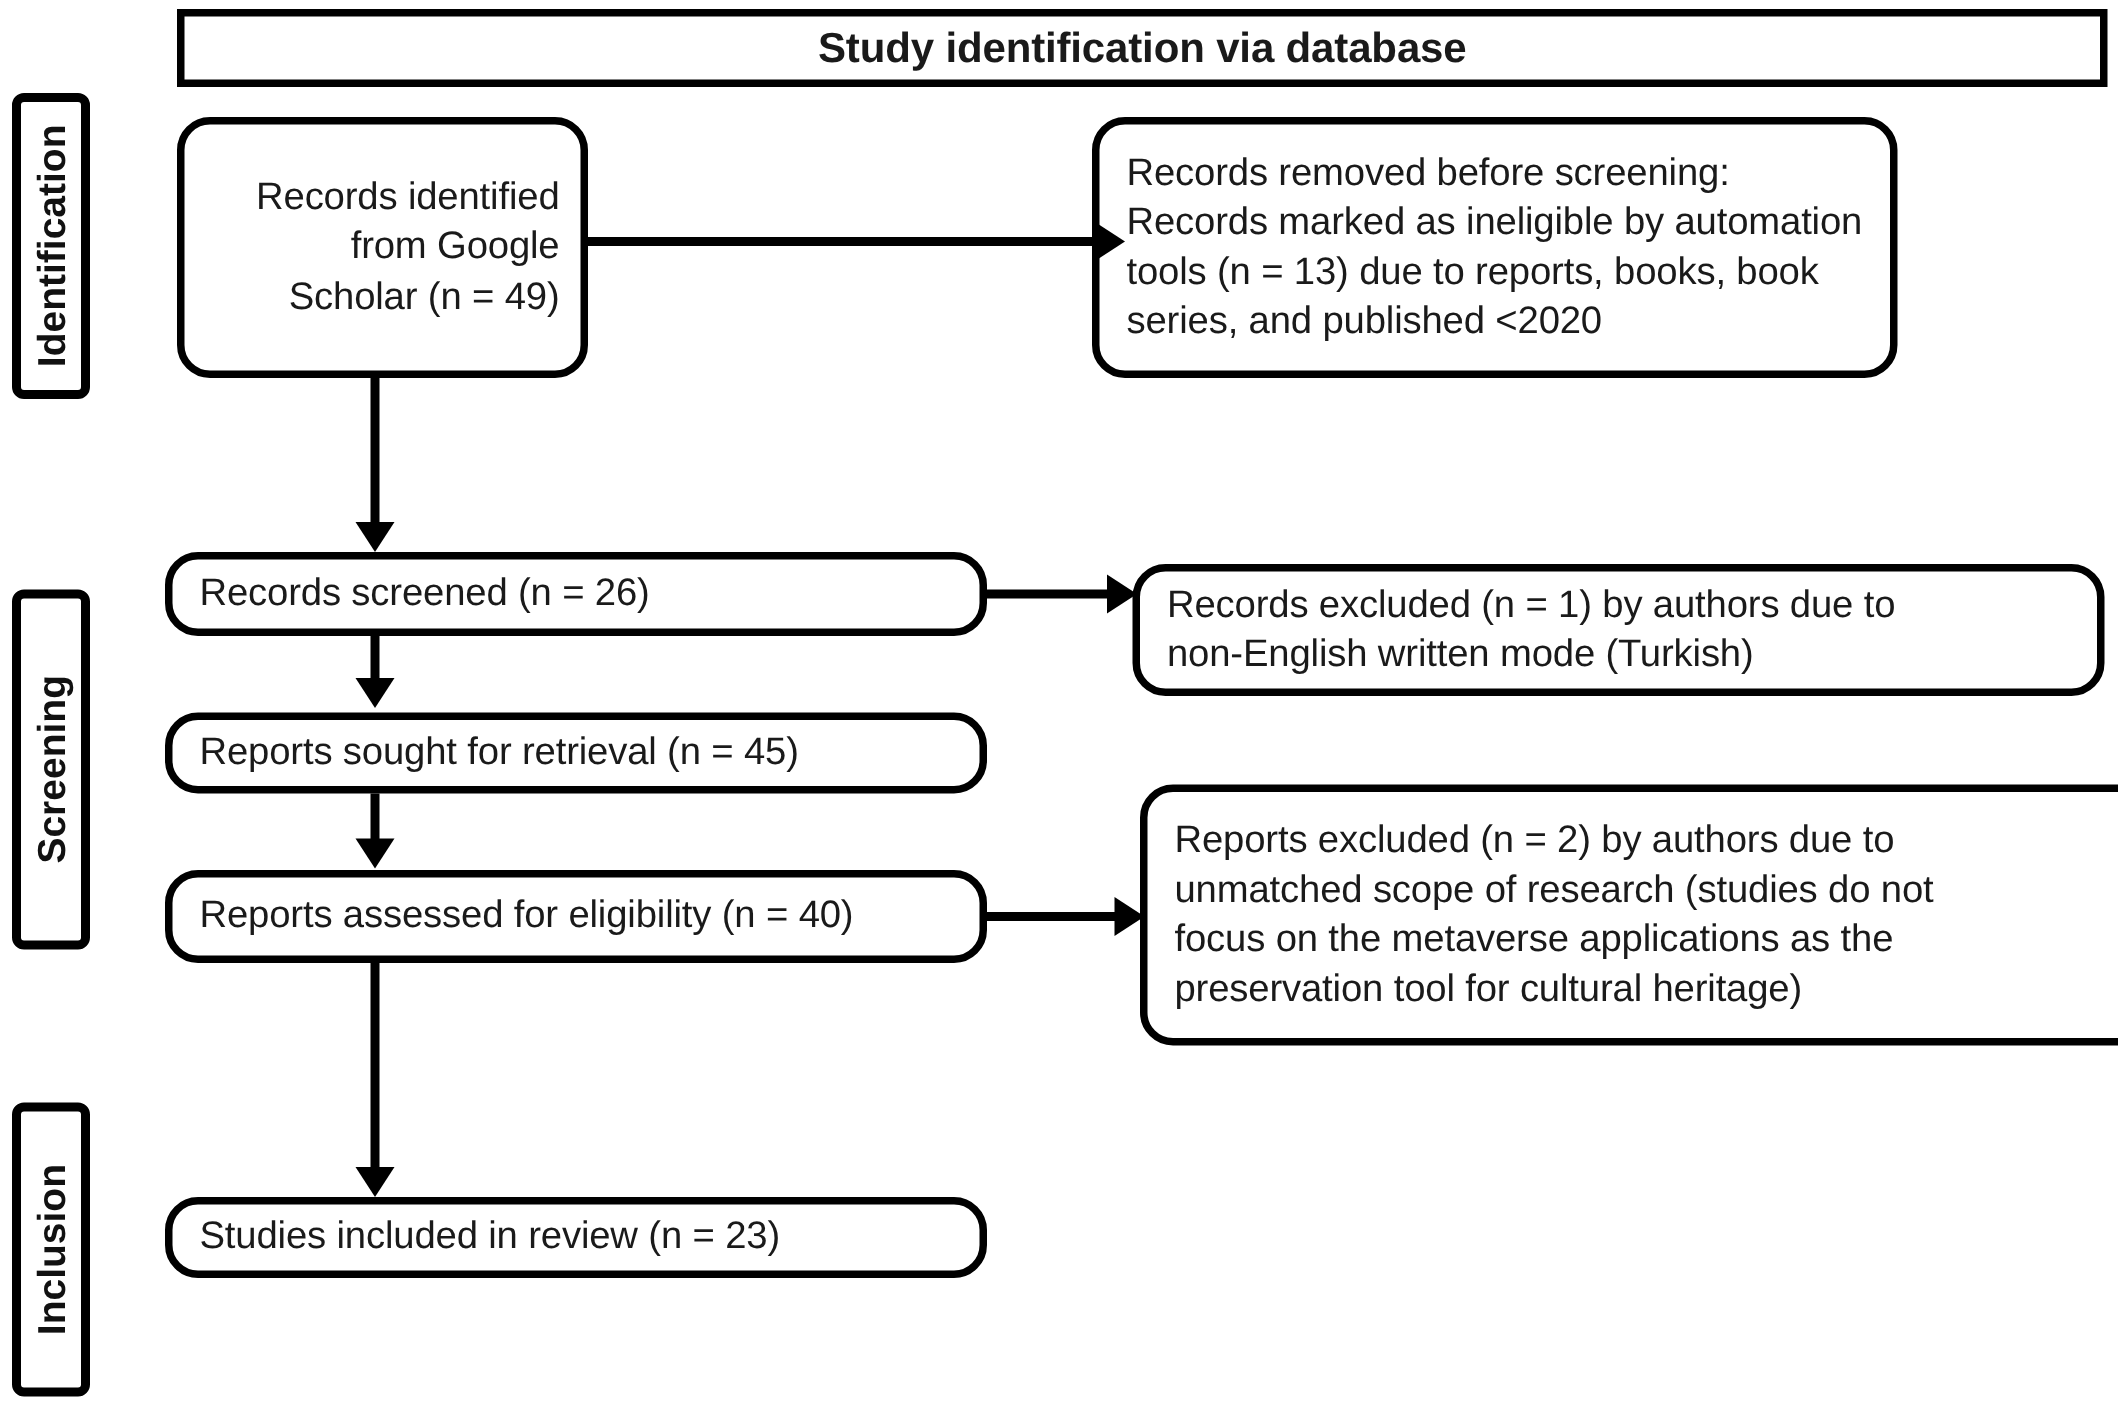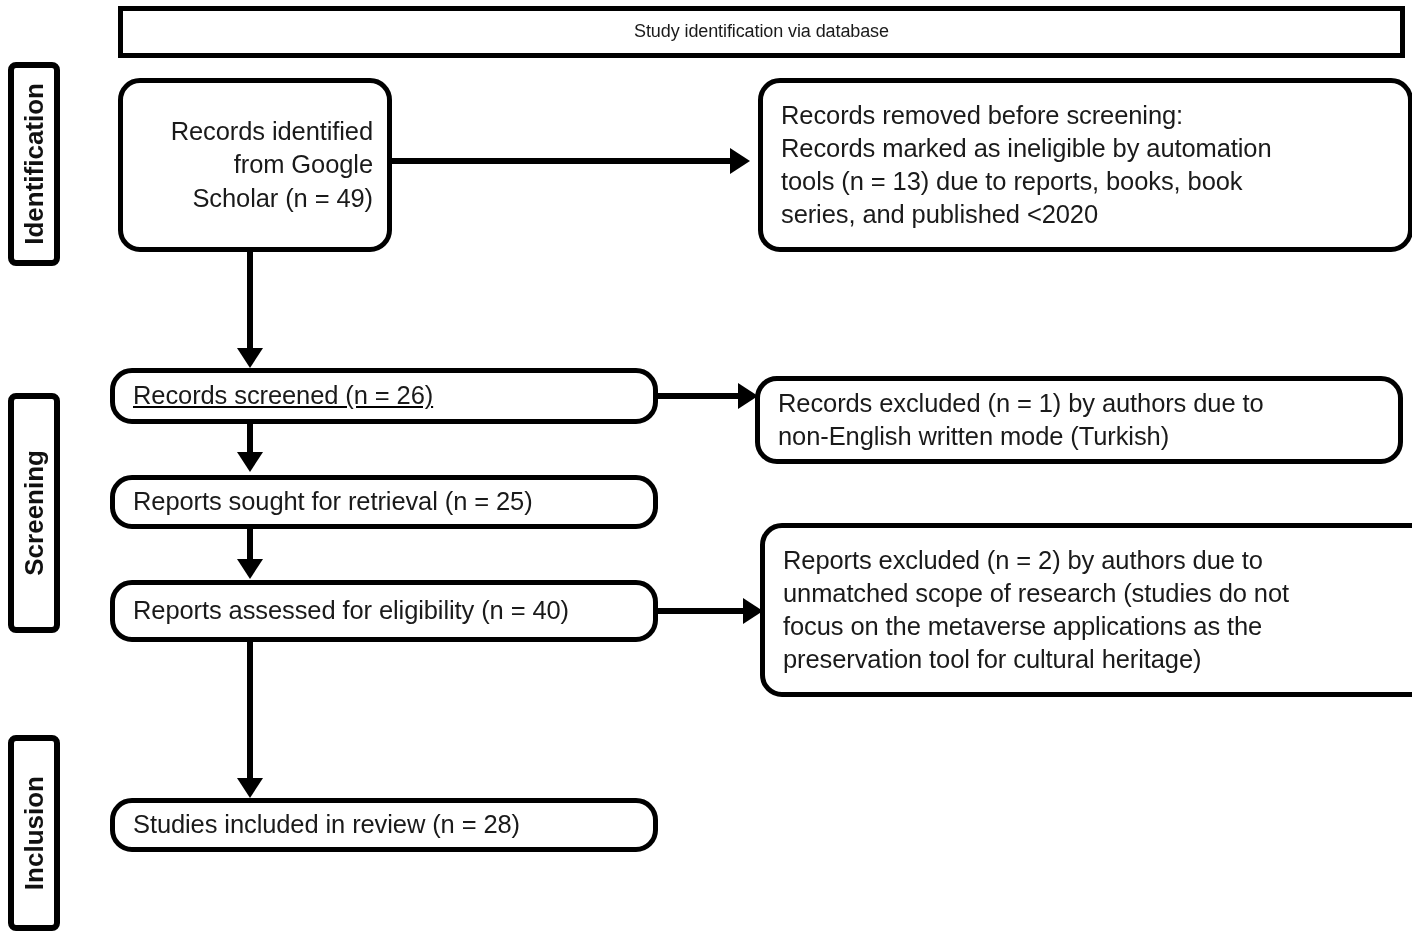--- a/index.html
+++ b/index.html
@@ -42,39 +42,39 @@
   #header-box {
     left: 118px;
     top: 6px;
     width: 1287px;
     height: 52px;
     border-radius: 0;
     justify-content: center;
   }
   #header-box .txt {
     text-align: center;
-    font-weight: normal;
-    font-size: 18px;
+    font-weight: bold;
+    font-size: 28px;
   }
 
   
   .rounded { border-radius: 22px; }
   .pad-l { padding-left: 18px; padding-right: 14px; }
 
   #box-identified {
     left: 118px; top: 78px; width: 274px; height: 174px;
   }
   #box-identified .txt { text-align: right; }
 
   #box-removed {
-    left: 758px; top: 78px; width: 655px; height: 174px;
+    left: 728px; top: 78px; width: 537px; height: 174px;
   }
 
   #box-screened {
-    left: 110px; top: 368px; width: 548px; height: 56px; text-decoration: underline;
+    left: 110px; top: 368px; width: 548px; height: 56px;
   }
 
   #box-rec-excluded {
     left: 755px; top: 352px; width: 648px; height: 88px; margin-top: 24px;
   }
 
   #box-sought {
     left: 110px; top: 475px; width: 548px; height: 54px;
   }
 
@@ -187,21 +187,21 @@
 non-English written mode (Turkish)</span>
   </div>
 
   <div class="hline" style="left:658px; top:393px; width:82px;"></div>
   <div class="arrow-right" style="left:738px; top:383px;"></div>
 
   <div class="vline" style="left:247px; top:424px; height:30px;"></div>
   <div class="arrow-down" style="left:237px; top:452px;"></div>
 
   <div class="box rounded pad-l" id="box-sought">
-    <span class="txt">Reports sought for retrieval (n = 25)</span>
+    <span class="txt">Reports sought for retrieval (n = 45)</span>
   </div>
 
   <div class="vline" style="left:247px; top:529px; height:32px;"></div>
   <div class="arrow-down" style="left:237px; top:559px;"></div>
 
   <div class="box rounded pad-l" id="box-assessed">
     <span class="txt">Reports assessed for eligibility (n = 40)</span>
   </div>
 
   <div class="box rounded pad-l" id="box-rep-excluded">
@@ -211,16 +211,16 @@
 preservation tool for cultural heritage)</span>
   </div>
 
   <div class="hline" style="left:658px; top:608px; width:87px;"></div>
   <div class="arrow-right" style="left:743px; top:598px;"></div>
 
   <div class="vline" style="left:247px; top:642px; height:138px;"></div>
   <div class="arrow-down" style="left:237px; top:778px;"></div>
 
   <div class="box rounded pad-l" id="box-included">
-    <span class="txt">Studies included in review (n = 28)</span>
+    <span class="txt">Studies included in review (n = 23)</span>
   </div>
 
 </div>
 
 </body></html>

